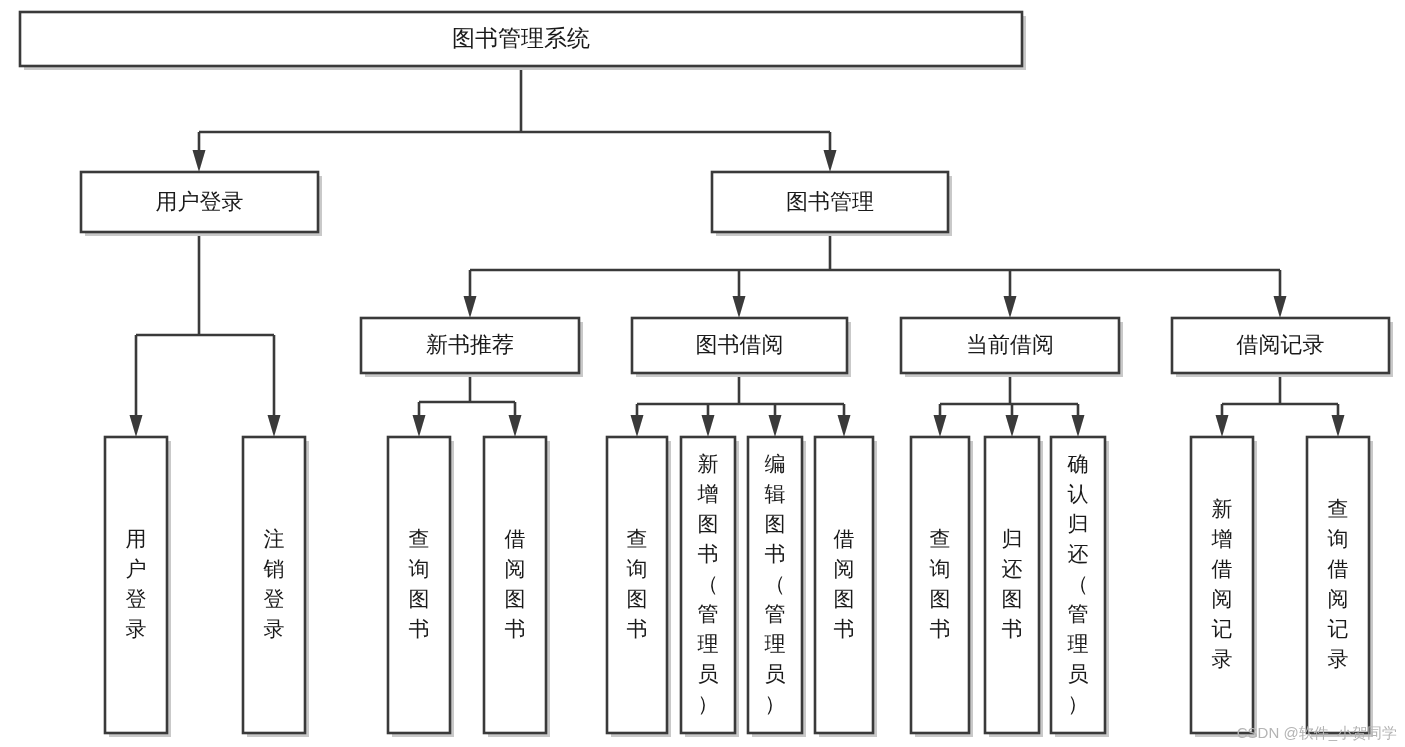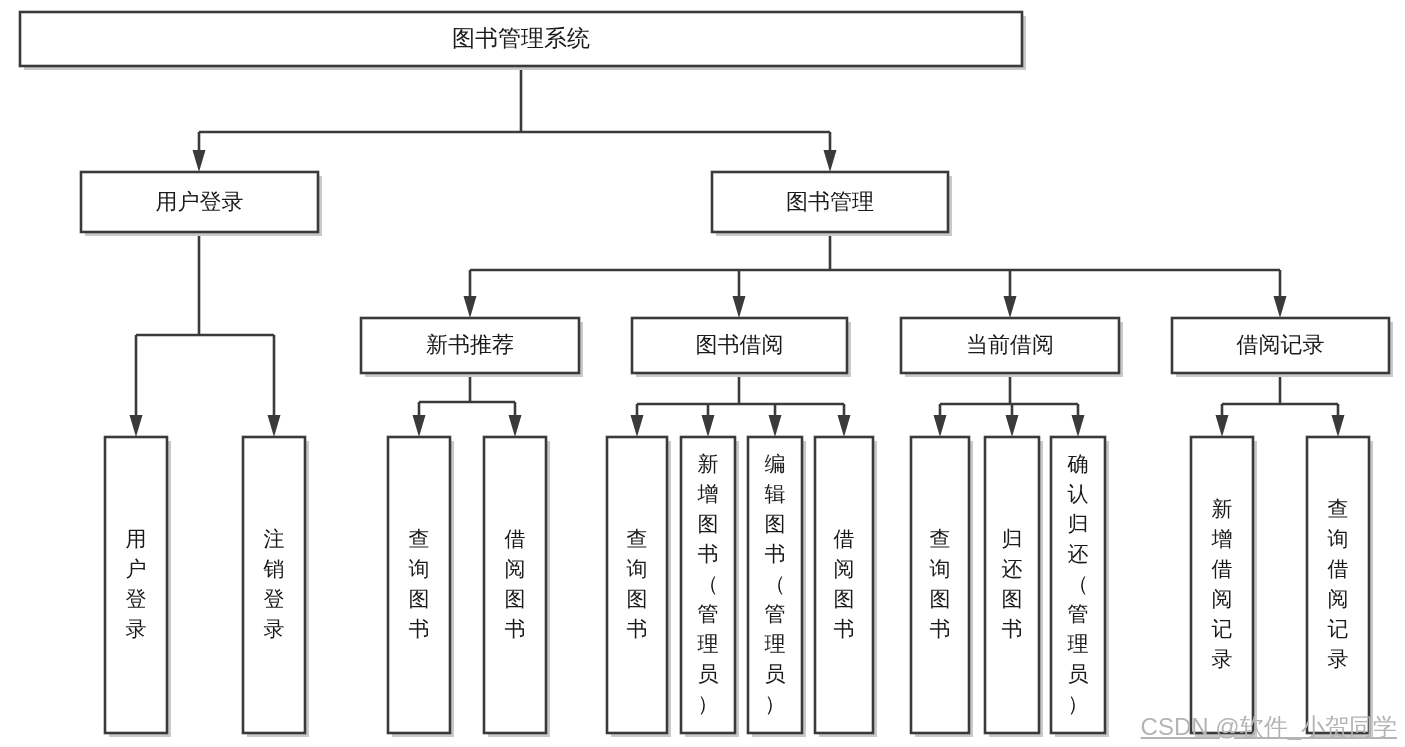--- a/index.html
+++ b/index.html
@@ -62,25 +62,24 @@
     font-size: 21px;
     fill: #1a1a1a;
     text-anchor: middle;
     dominant-baseline: middle;
   }
   .watermark-text {
     position: absolute;
     right: 8px;
     bottom: 4px;
     font-family: "Liberation Sans", "DejaVu Sans", sans-serif;
-    font-size: 24px;
+    font-size: 15px;
     color: #b4b4b4;
     white-space: nowrap;
     user-select: none;
-    text-decoration: underline;
   }
 </style>
 </head>
 <body>
 
 <div id="diagram-root">
   <svg id="chart-svg" viewBox="0 0 1405 747" xmlns="http://www.w3.org/2000/svg">
     <g id="edges-layer">
         <g>
           <path class="edge-line" d="M 521 66 L 521 132"></path>

